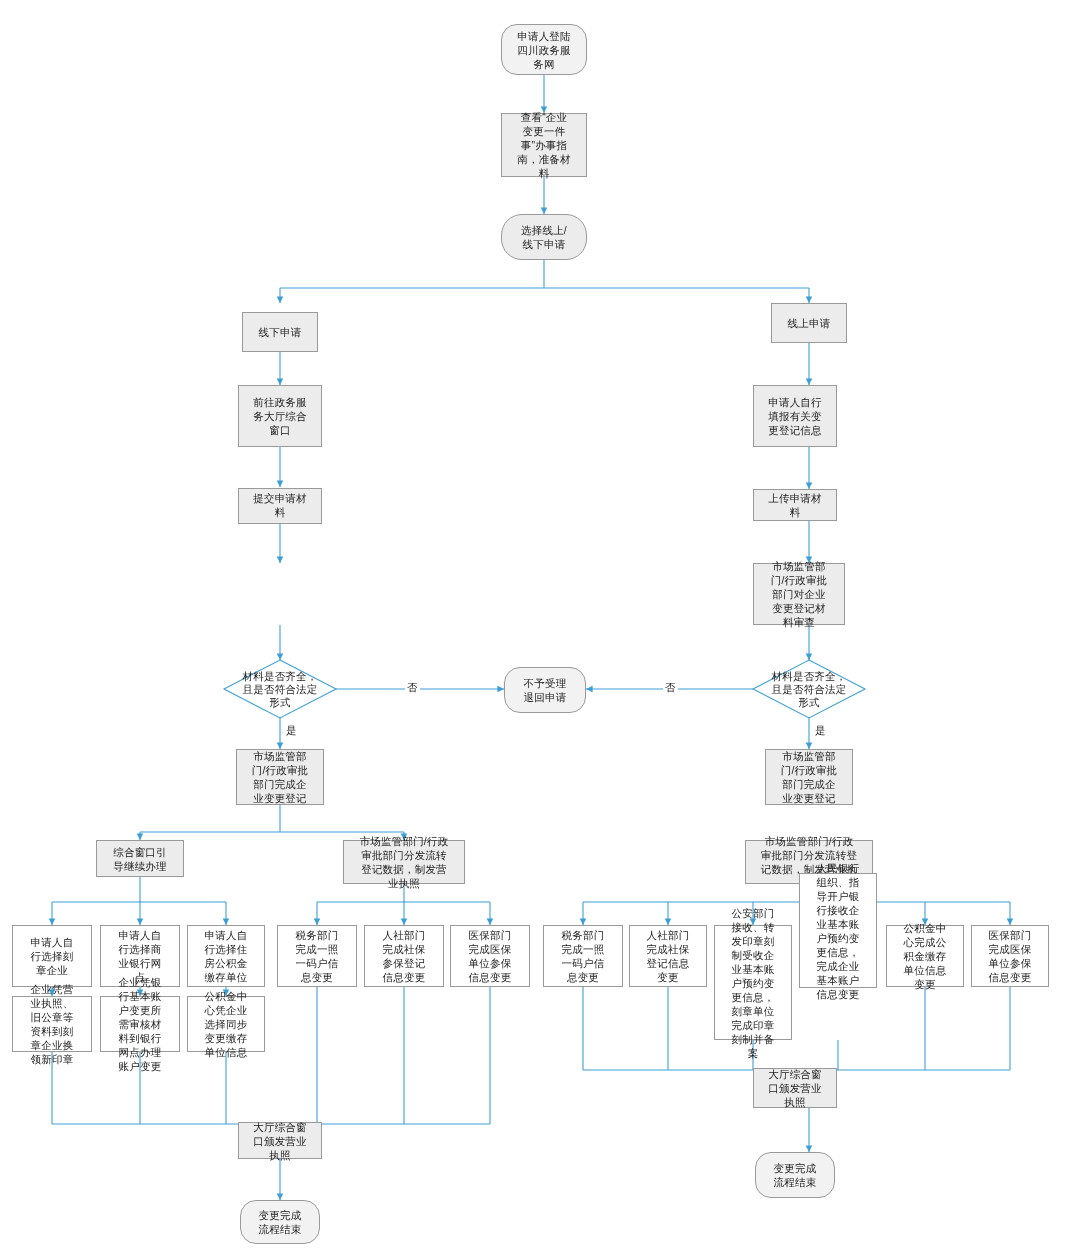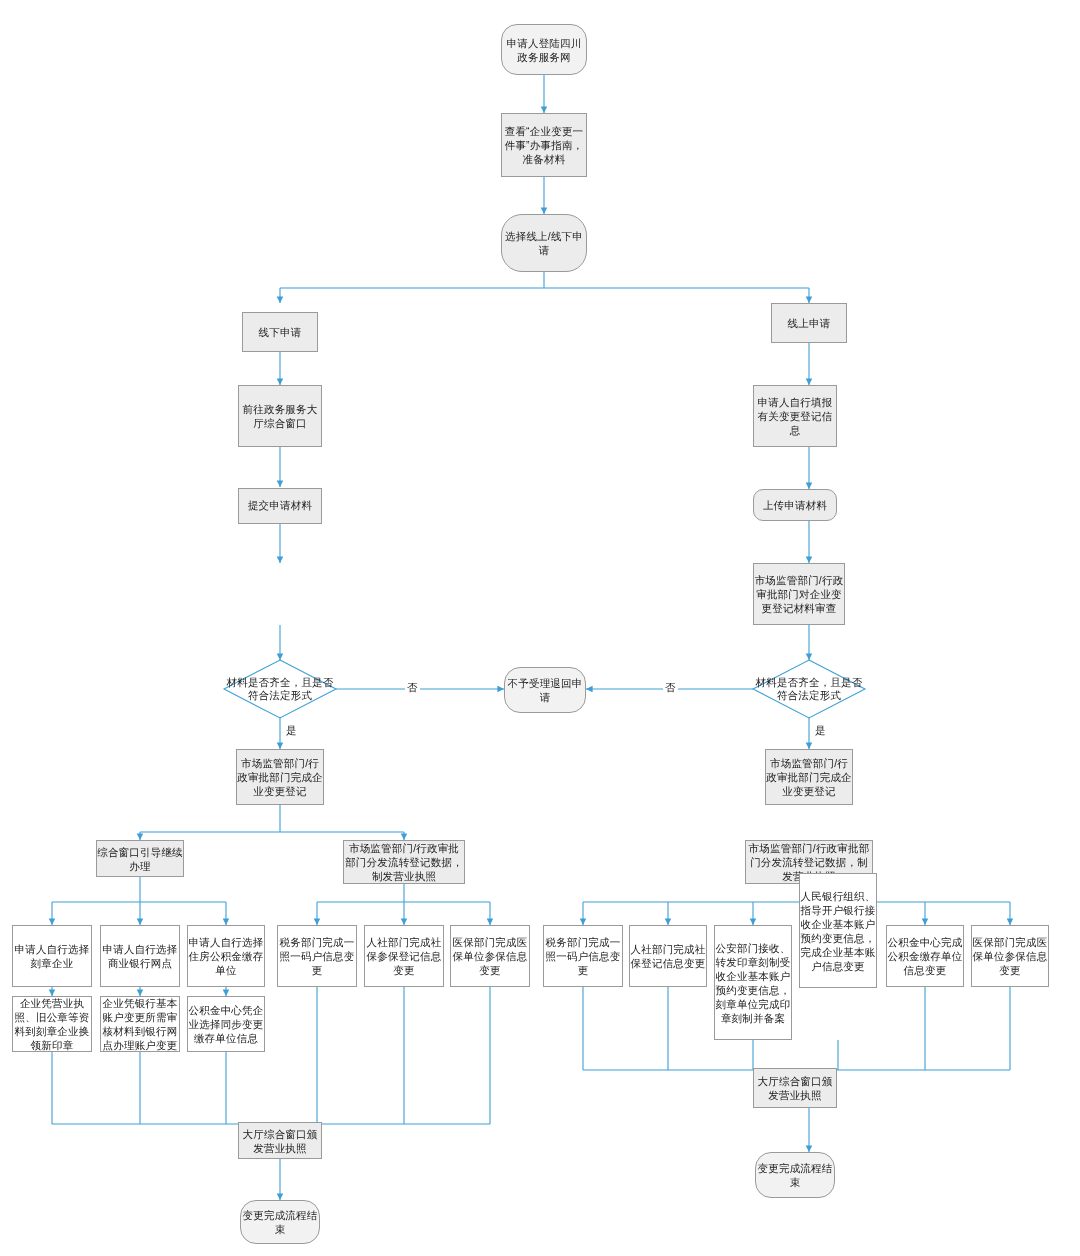--- a/index.html
+++ b/index.html
@@ -22,21 +22,21 @@
     box-sizing: border-box;
     border: 1px solid #9a9a9a;
     background: #ececec;
     color: #1a1a1a;
     font-size: 10.5px;
     line-height: 14px;
     display: flex;
     align-items: center;
     justify-content: center;
     text-align: center;
-    padding: 2px 0;
+    padding: 2px 14px;
     letter-spacing: 0.2px;
   }
   .node.white {
     background: #ffffff;
   }
   .node.rounded {
     border-radius: 16px;
     background: #f2f2f2;
   }
   .node.diamond-label {
@@ -163,21 +163,21 @@
   </svg>
 
   <div class="node rounded" style="left:501px;top:24px;width:86px;height:51px;">
       <span>申请人登陆四川政务服务网</span>
     </div>
 
   <div class="node" style="left:501px;top:113px;width:86px;height:64px;">
       <span>查看“企业变更一件事”办事指南，准备材料</span>
     </div>
 
-  <div class="node" style="left:501px;top:214px;width:86px;height:58px;border-radius:21px;">
+  <div class="node" style="left:501px;top:214px;width:86px;height:46px;border-radius:21px;">
       <span>选择线上/线下申请</span>
     </div>
 
   <div class="node" style="left:242px;top:312px;width:76px;height:40px;">
       <span>线下申请</span>
     </div>
   <div class="node" style="left:771px;top:303px;width:76px;height:40px;">
       <span>线上申请</span>
     </div>
 
@@ -192,21 +192,21 @@
       <span>材料是否齐全，且是否符合法定形式</span>
     </div>
 
   <div class="node rounded" style="left:504px;top:667px;width:82px;height:46px;">
       <span>不予受理退回申请</span>
     </div>
 
   <div class="node" style="left:753px;top:385px;width:84px;height:62px;">
       <span>申请人自行填报有关变更登记信息</span>
     </div>
-  <div class="node" style="left:753px;top:489px;width:84px;height:32px;border-radius:10px;">
+  <div class="node" style="left:753px;top:489px;width:84px;height:32px;">
       <span>上传申请材料</span>
     </div>
   <div class="node" style="left:753px;top:563px;width:92px;height:62px;">
       <span>市场监管部门/行政审批部门对企业变更登记材料审查</span>
     </div>
 
   <div class="node diamond-label" style="left:753px;top:663px;width:112px;height:52px;">
       <span>材料是否齐全，且是否符合法定形式</span>
     </div>
 

